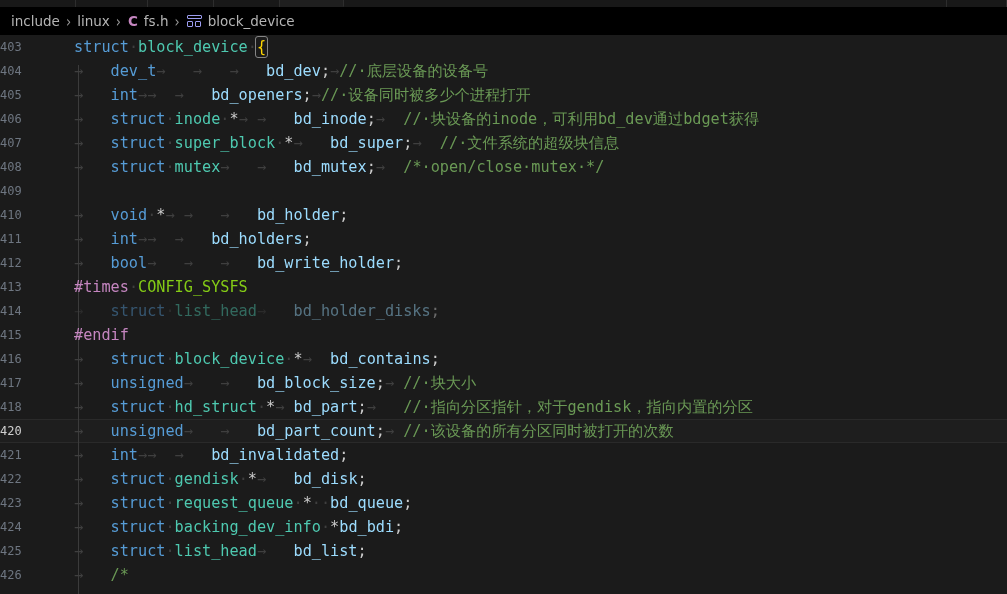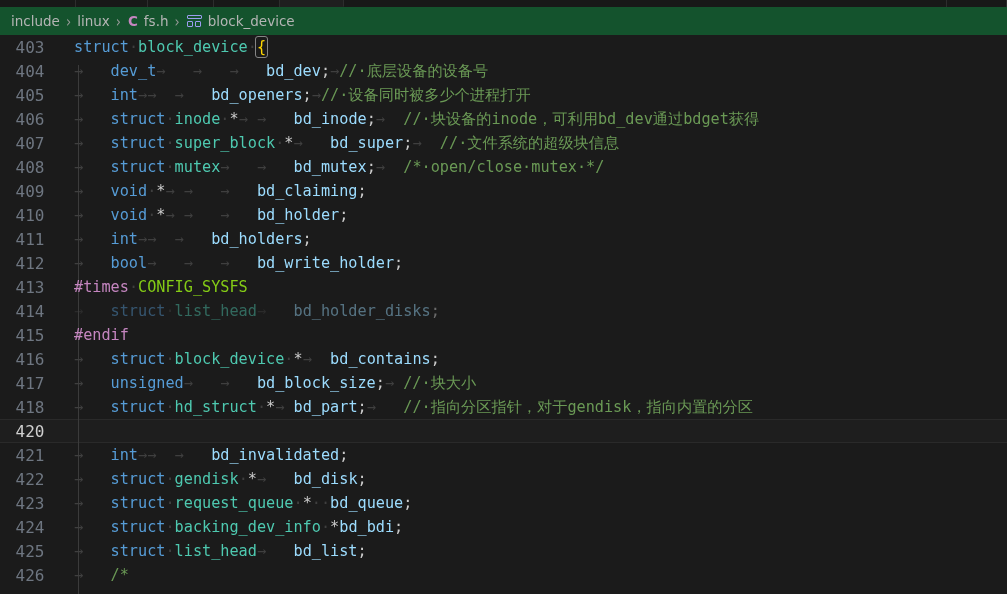--- a/index.html
+++ b/index.html
@@ -17,21 +17,21 @@
     display:flex;
     border-bottom:1px solid #2b2b2b;
   }
   .tab-sliver { height:7px; border-right:1px solid #2d2d2d; background:#181818; }
   .tab-sliver.active { background:#1f1f1f; border-bottom:1px solid #1f1f1f; }
   .tab-gap { flex:1 1 auto; background:#181818; border-right:none; }
 
   
   #breadcrumb {
     height:28px;
-    background:#14532d;
+    background:#000000;
     display:flex; align-items:center;
     padding-left:10px;
     font-size:13.5px;
     color:#a9a9a9;
     white-space:nowrap;
     user-select:none;
   }
   .crumb { color:#b5b5b5; padding:0 1px; cursor:pointer; }
   .crumb-sep {
     color:#9a9a9a; font-size:13px; padding:0 5px;
@@ -66,24 +66,24 @@
     display:flex;
     height:24px;
     align-items:center;
     font-family:"DejaVu Sans Mono", monospace;
     font-size:15.2px;
     white-space:pre;
   }
   .line.active { background:#1e1e1e; box-shadow: inset 0 1px 0 #2a2a2a, inset 0 -1px 0 #2a2a2a; }
   .gutter {
     width:74px; min-width:74px;
-    text-align:center;
+    text-align:left;
     padding-right:14px;
     color:#6e7681;
-    font-size:16px;
+    font-size:12px;
     user-select:none;
   }
   .line.active .gutter { color:#cfcfcf; }
   .code { position:relative; padding-left:0; }
 
   
   .guide {
     position:absolute;
     left:78px; top:30px;
     width:1px;
@@ -140,31 +140,31 @@
 
 <div id="editor">
   <div class="guide"></div>
   <div id="code-lines">
       <div class="line"><div class="gutter">403</div><div class="code"><span class="kw">struct</span><span class="ws">·</span><span class="typ">block_device</span><span class="ws">·</span><span class="bmatch">{</span></div></div>
       <div class="line"><div class="gutter">404</div><div class="code"><span class="ws">→   </span><span class="kw">dev_t</span><span class="ws">→   →   →   </span><span class="id">bd_dev</span><span class="pun">;</span><span class="ws">→</span><span class="cm">//·底层设备的设备号</span></div></div>
       <div class="line"><div class="gutter">405</div><div class="code"><span class="ws">→   </span><span class="kw">int</span><span class="ws">→→  →   </span><span class="id">bd_openers</span><span class="pun">;</span><span class="ws">→</span><span class="cm">//·设备同时被多少个进程打开</span></div></div>
       <div class="line"><div class="gutter">406</div><div class="code"><span class="ws">→   </span><span class="kw">struct</span><span class="ws">·</span><span class="typ">inode</span><span class="ws">·</span><span class="pun">*</span><span class="ws">→ →   </span><span class="id">bd_inode</span><span class="pun">;</span><span class="ws">→  </span><span class="cm">//·块设备的inode，可利用bd_dev通过bdget获得</span></div></div>
       <div class="line"><div class="gutter">407</div><div class="code"><span class="ws">→   </span><span class="kw">struct</span><span class="ws">·</span><span class="typ">super_block</span><span class="ws">·</span><span class="pun">*</span><span class="ws">→   </span><span class="id">bd_super</span><span class="pun">;</span><span class="ws">→  </span><span class="cm">//·文件系统的超级块信息</span></div></div>
       <div class="line"><div class="gutter">408</div><div class="code"><span class="ws">→   </span><span class="kw">struct</span><span class="ws">·</span><span class="typ">mutex</span><span class="ws">→   →   </span><span class="id">bd_mutex</span><span class="pun">;</span><span class="ws">→  </span><span class="cm">/*·open/close·mutex·*/</span></div></div>
-      <div class="line"><div class="gutter">409</div><div class="code"><span class="ws">→   </span><span class="kw">void</span><span class="ws">·</span><span class="pun">*</span><span class="ws">→ →   →   </span><span class="id">bd_claiming</span><span class="pun">;</span></div></div>
+      <div class="line"><div class="gutter">409</div></div>
       <div class="line"><div class="gutter">410</div><div class="code"><span class="ws">→   </span><span class="kw">void</span><span class="ws">·</span><span class="pun">*</span><span class="ws">→ →   →   </span><span class="id">bd_holder</span><span class="pun">;</span></div></div>
       <div class="line"><div class="gutter">411</div><div class="code"><span class="ws">→   </span><span class="kw">int</span><span class="ws">→→  →   </span><span class="id">bd_holders</span><span class="pun">;</span></div></div>
       <div class="line"><div class="gutter">412</div><div class="code"><span class="ws">→   </span><span class="kw">bool</span><span class="ws">→   →   →   </span><span class="id">bd_write_holder</span><span class="pun">;</span></div></div>
       <div class="line"><div class="gutter">413</div><div class="code"><span class="pp">#times</span><span class="ws">·</span><span class="ppid">CONFIG_SYSFS</span></div></div>
       <div class="line"><div class="gutter">414</div><div class="code dim"><span class="ws">→   </span><span class="kw">struct</span><span class="ws">·</span><span class="typ">list_head</span><span class="ws">→   </span><span class="id">bd_holder_disks</span><span class="pun">;</span></div></div>
       <div class="line"><div class="gutter">415</div><div class="code"><span class="pp">#endif</span></div></div>
       <div class="line"><div class="gutter">416</div><div class="code"><span class="ws">→   </span><span class="kw">struct</span><span class="ws">·</span><span class="typ">block_device</span><span class="ws">·</span><span class="pun">*</span><span class="ws">→  </span><span class="id">bd_contains</span><span class="pun">;</span></div></div>
       <div class="line"><div class="gutter">417</div><div class="code"><span class="ws">→   </span><span class="kw">unsigned</span><span class="ws">→   →   </span><span class="id">bd_block_size</span><span class="pun">;</span><span class="ws">→ </span><span class="cm">//·块大小</span></div></div>
       <div class="line"><div class="gutter">418</div><div class="code"><span class="ws">→   </span><span class="kw">struct</span><span class="ws">·</span><span class="typ">hd_struct</span><span class="ws">·</span><span class="pun">*</span><span class="ws">→ </span><span class="id">bd_part</span><span class="pun">;</span><span class="ws">→   </span><span class="cm">//·指向分区指针，对于gendisk，指向内置的分区</span></div></div>
-      <div class="line active"><div class="gutter">420</div></div>
+      <div class="line active"><div class="gutter">420</div><div class="code"><span class="ws">→   </span><span class="kw">unsigned</span><span class="ws">→   →   </span><span class="id">bd_part_count</span><span class="pun">;</span><span class="ws">→ </span><span class="cm">//·该设备的所有分区同时被打开的次数</span></div></div>
       <div class="line"><div class="gutter">421</div><div class="code"><span class="ws">→   </span><span class="kw">int</span><span class="ws">→→  →   </span><span class="id">bd_invalidated</span><span class="pun">;</span></div></div>
       <div class="line"><div class="gutter">422</div><div class="code"><span class="ws">→   </span><span class="kw">struct</span><span class="ws">·</span><span class="typ">gendisk</span><span class="ws">·</span><span class="pun">*</span><span class="ws">→   </span><span class="id">bd_disk</span><span class="pun">;</span></div></div>
       <div class="line"><div class="gutter">423</div><div class="code"><span class="ws">→   </span><span class="kw">struct</span><span class="ws">·</span><span class="typ">request_queue</span><span class="ws">·</span><span class="pun">*</span><span class="ws">··</span><span class="id">bd_queue</span><span class="pun">;</span></div></div>
       <div class="line"><div class="gutter">424</div><div class="code"><span class="ws">→   </span><span class="kw">struct</span><span class="ws">·</span><span class="typ">backing_dev_info</span><span class="ws">·</span><span class="pun">*</span><span class="id">bd_bdi</span><span class="pun">;</span></div></div>
       <div class="line"><div class="gutter">425</div><div class="code"><span class="ws">→   </span><span class="kw">struct</span><span class="ws">·</span><span class="typ">list_head</span><span class="ws">→   </span><span class="id">bd_list</span><span class="pun">;</span></div></div>
       <div class="line"><div class="gutter">426</div><div class="code"><span class="ws">→   </span><span class="cm">/*</span></div></div>
     </div>
 </div>
 
 </body></html>

